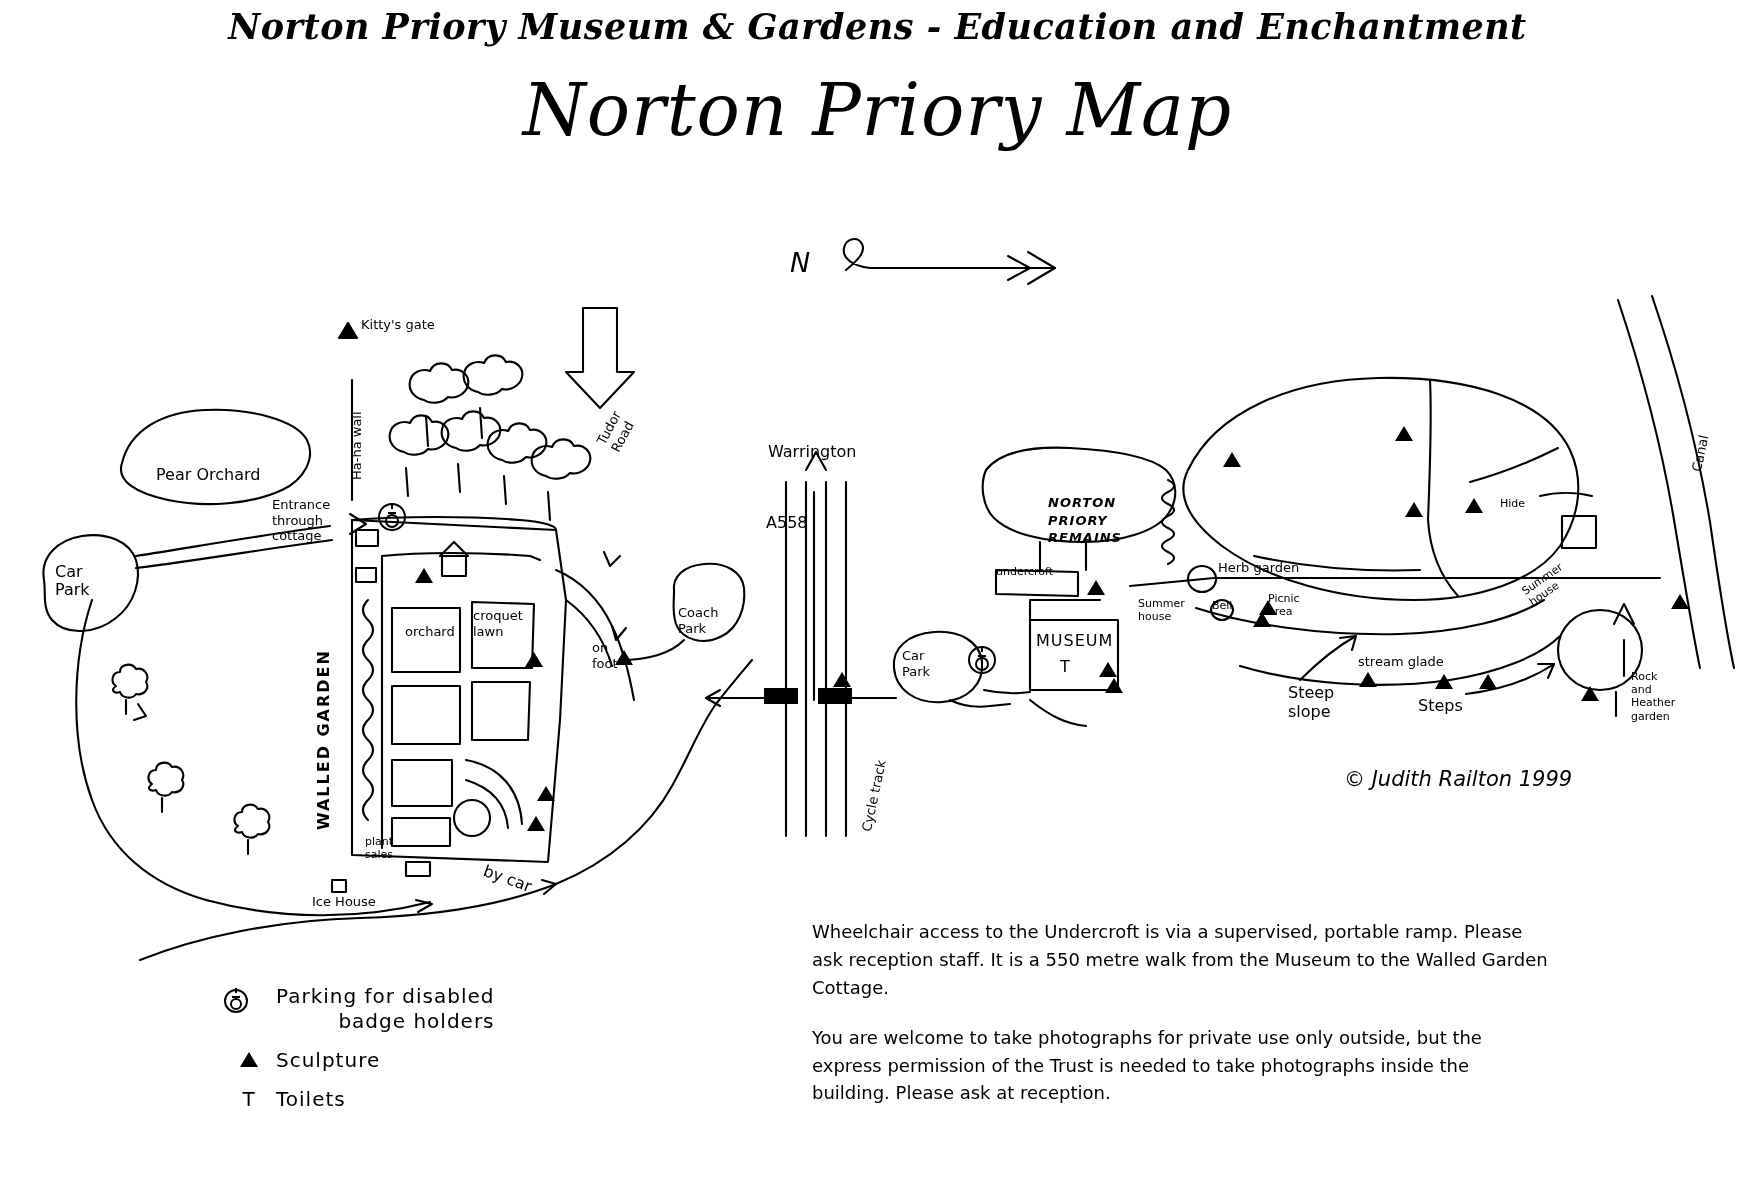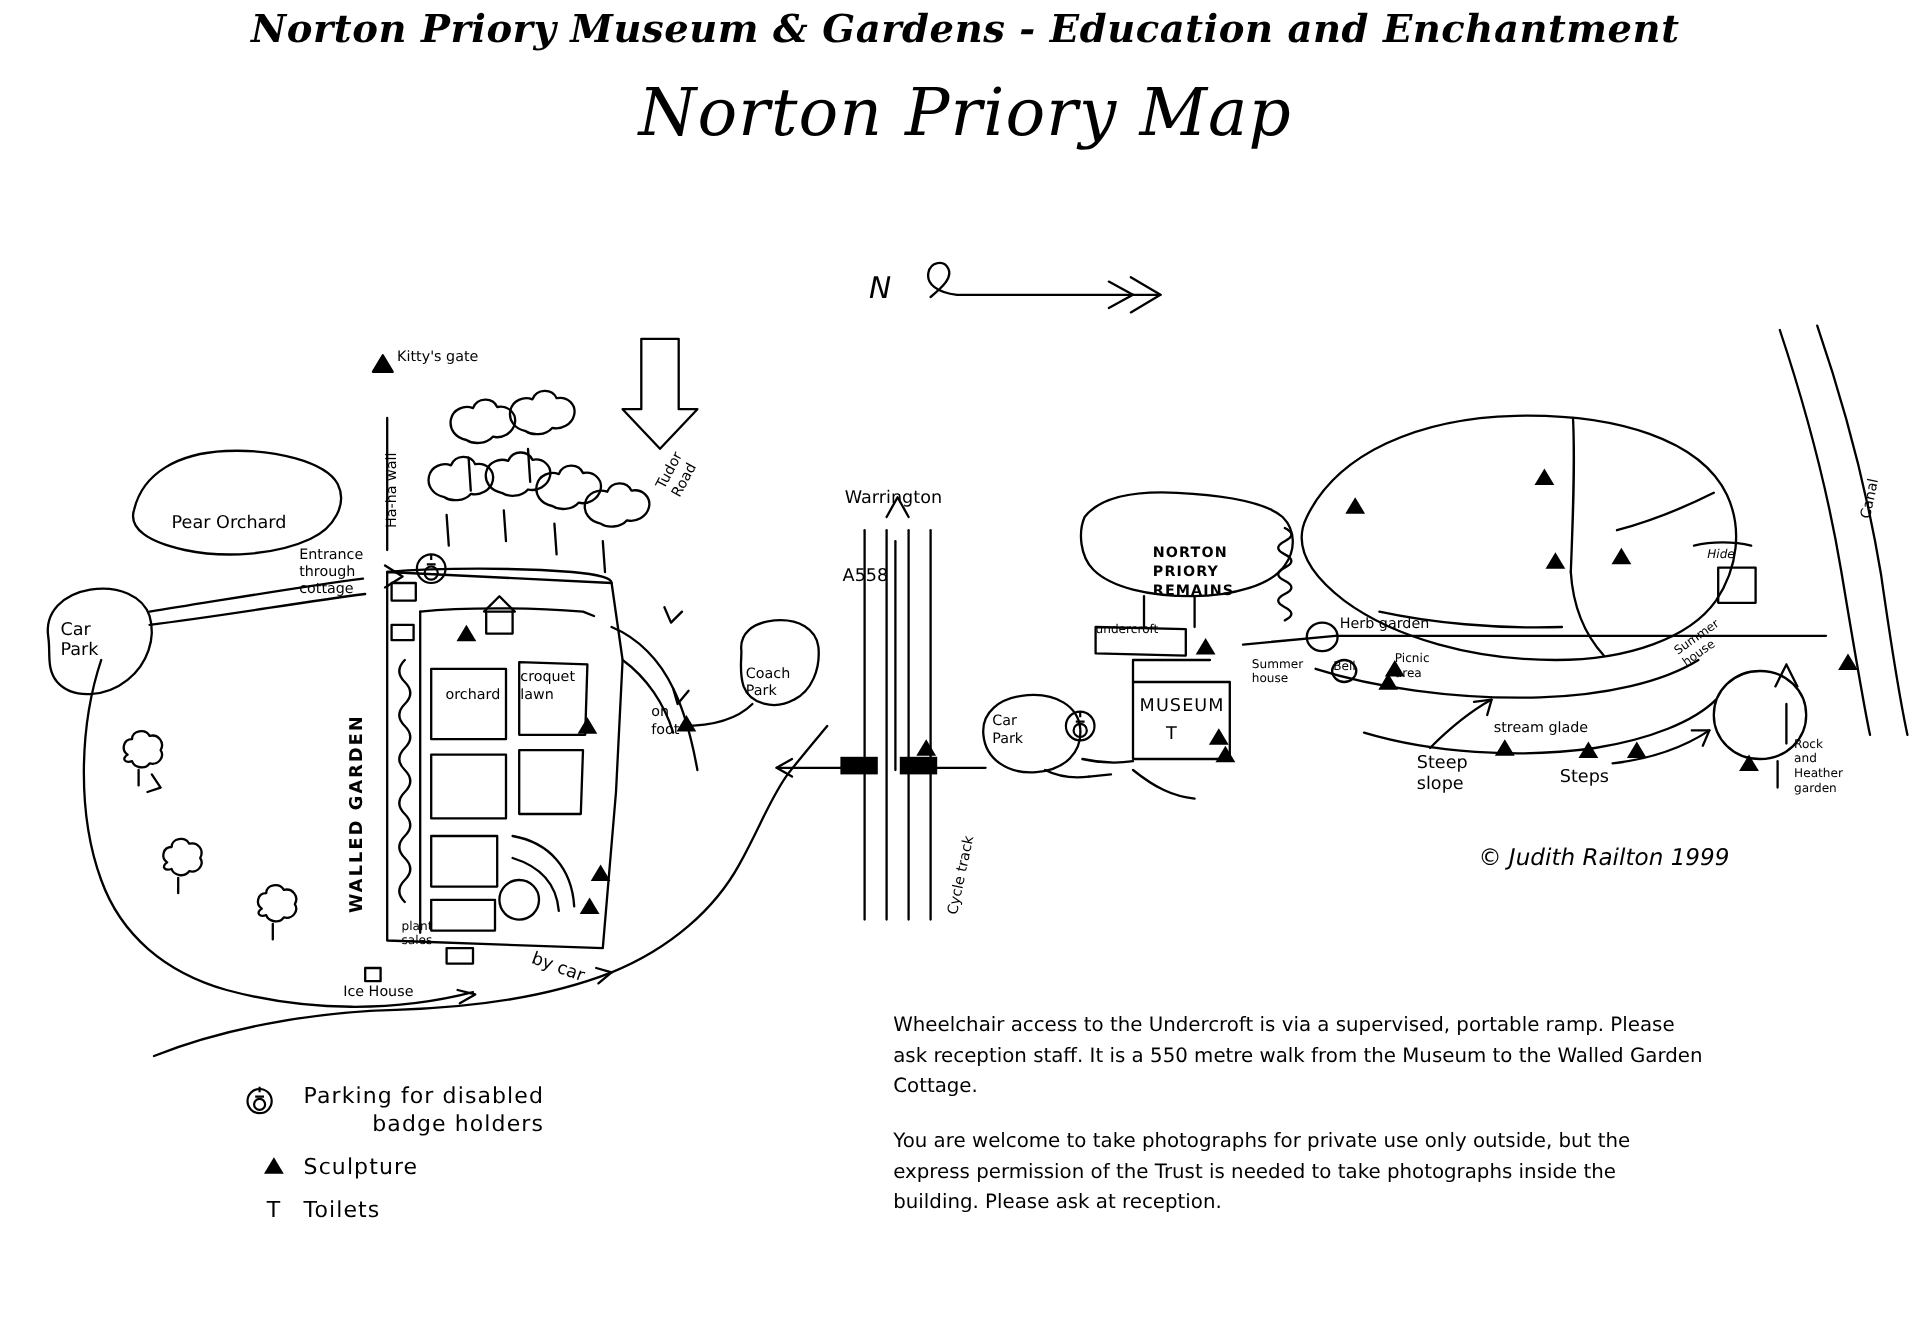--- a/index.html
+++ b/index.html
@@ -34,21 +34,21 @@
     white-space: nowrap;
   }
   .map-title {
     position: absolute;
     top: 68px;
     left: 0;
     width: 100%;
     text-align: center;
     font-family: "DejaVu Serif", serif;
     font-style: italic;
-    font-size: 60px;
+    font-size: 72px;
     letter-spacing: 1px;
   }
   
   .hw {
     position: absolute;
     font-family: "DejaVu Sans", sans-serif;
     font-size: 16px;
     line-height: 1.12;
     white-space: pre;
     color: #000;
@@ -329,35 +329,35 @@
 Road</div>
   <div class="hw sm" style="left:678px; top:605px; line-height:1.2;">Coach
 Park</div>
   <div class="hw" style="left:768px; top:443px;">Warrington</div>
   <div class="hw" style="left:766px; top:514px;">A558</div>
   <div class="hw sm rot75" style="left:860px; top:830px;">Cycle track</div>
   <div class="hw sm" style="left:902px; top:648px; line-height:1.2;">Car
 Park</div>
   <div class="hw" style="left:1036px; top:632px; letter-spacing:1px;">MUSEUM</div>
   <div class="hw" style="left:1060px; top:658px;">T</div>
-  <div class="hw bold sm" style="left:1048px; top:494px; line-height:1.35; letter-spacing:1px;">NORTON
+  <div class="hw bold sm" style="left:1048px; top:494px; line-height:1.35; letter-spacing:1px;font-style:italic;">NORTON
 PRIORY
 REMAINS</div>
   <div class="hw xs" style="left:996px; top:566px;">undercroft</div>
   <div class="hw sm" style="left:1218px; top:561px;">Herb garden</div>
   <div class="hw xs" style="left:1138px; top:598px; line-height:1.15;">Summer
 house</div>
   <div class="hw xs" style="left:1212px; top:600px;">Bell</div>
   <div class="hw xs" style="left:1268px; top:592px; line-height:1.2;">Picnic
 area</div>
   <div class="hw sm" style="left:1358px; top:655px;">stream glade</div>
   <div class="hw" style="left:1288px; top:683px; line-height:1.2;">Steep
 slope</div>
   <div class="hw" style="left:1418px; top:697px;">Steps</div>
-  <div class="hw xs" style="left:1552px; top:498px;font-style:italic;">Hide</div>
+  <div class="hw xs" style="left:1500px; top:498px;">Hide</div>
   <div class="hw xs rot35" style="left:1520px; top:588px; line-height:1.15;">Summer
 house</div>
   <div class="hw xs" style="left:1602px; top:670px; line-height:1.2;margin-left:29px;">Rock
 and
 Heather
 garden</div>
   <div class="hw sm rot75" style="left:1690px; top:470px;">Canal</div>
   <div class="hw lg" style="left:1344px; top:768px; font-style:italic;">© Judith Railton 1999</div>
   <div class="hw xl" style="left:790px; top:248px; font-style:italic;">N</div>
 

